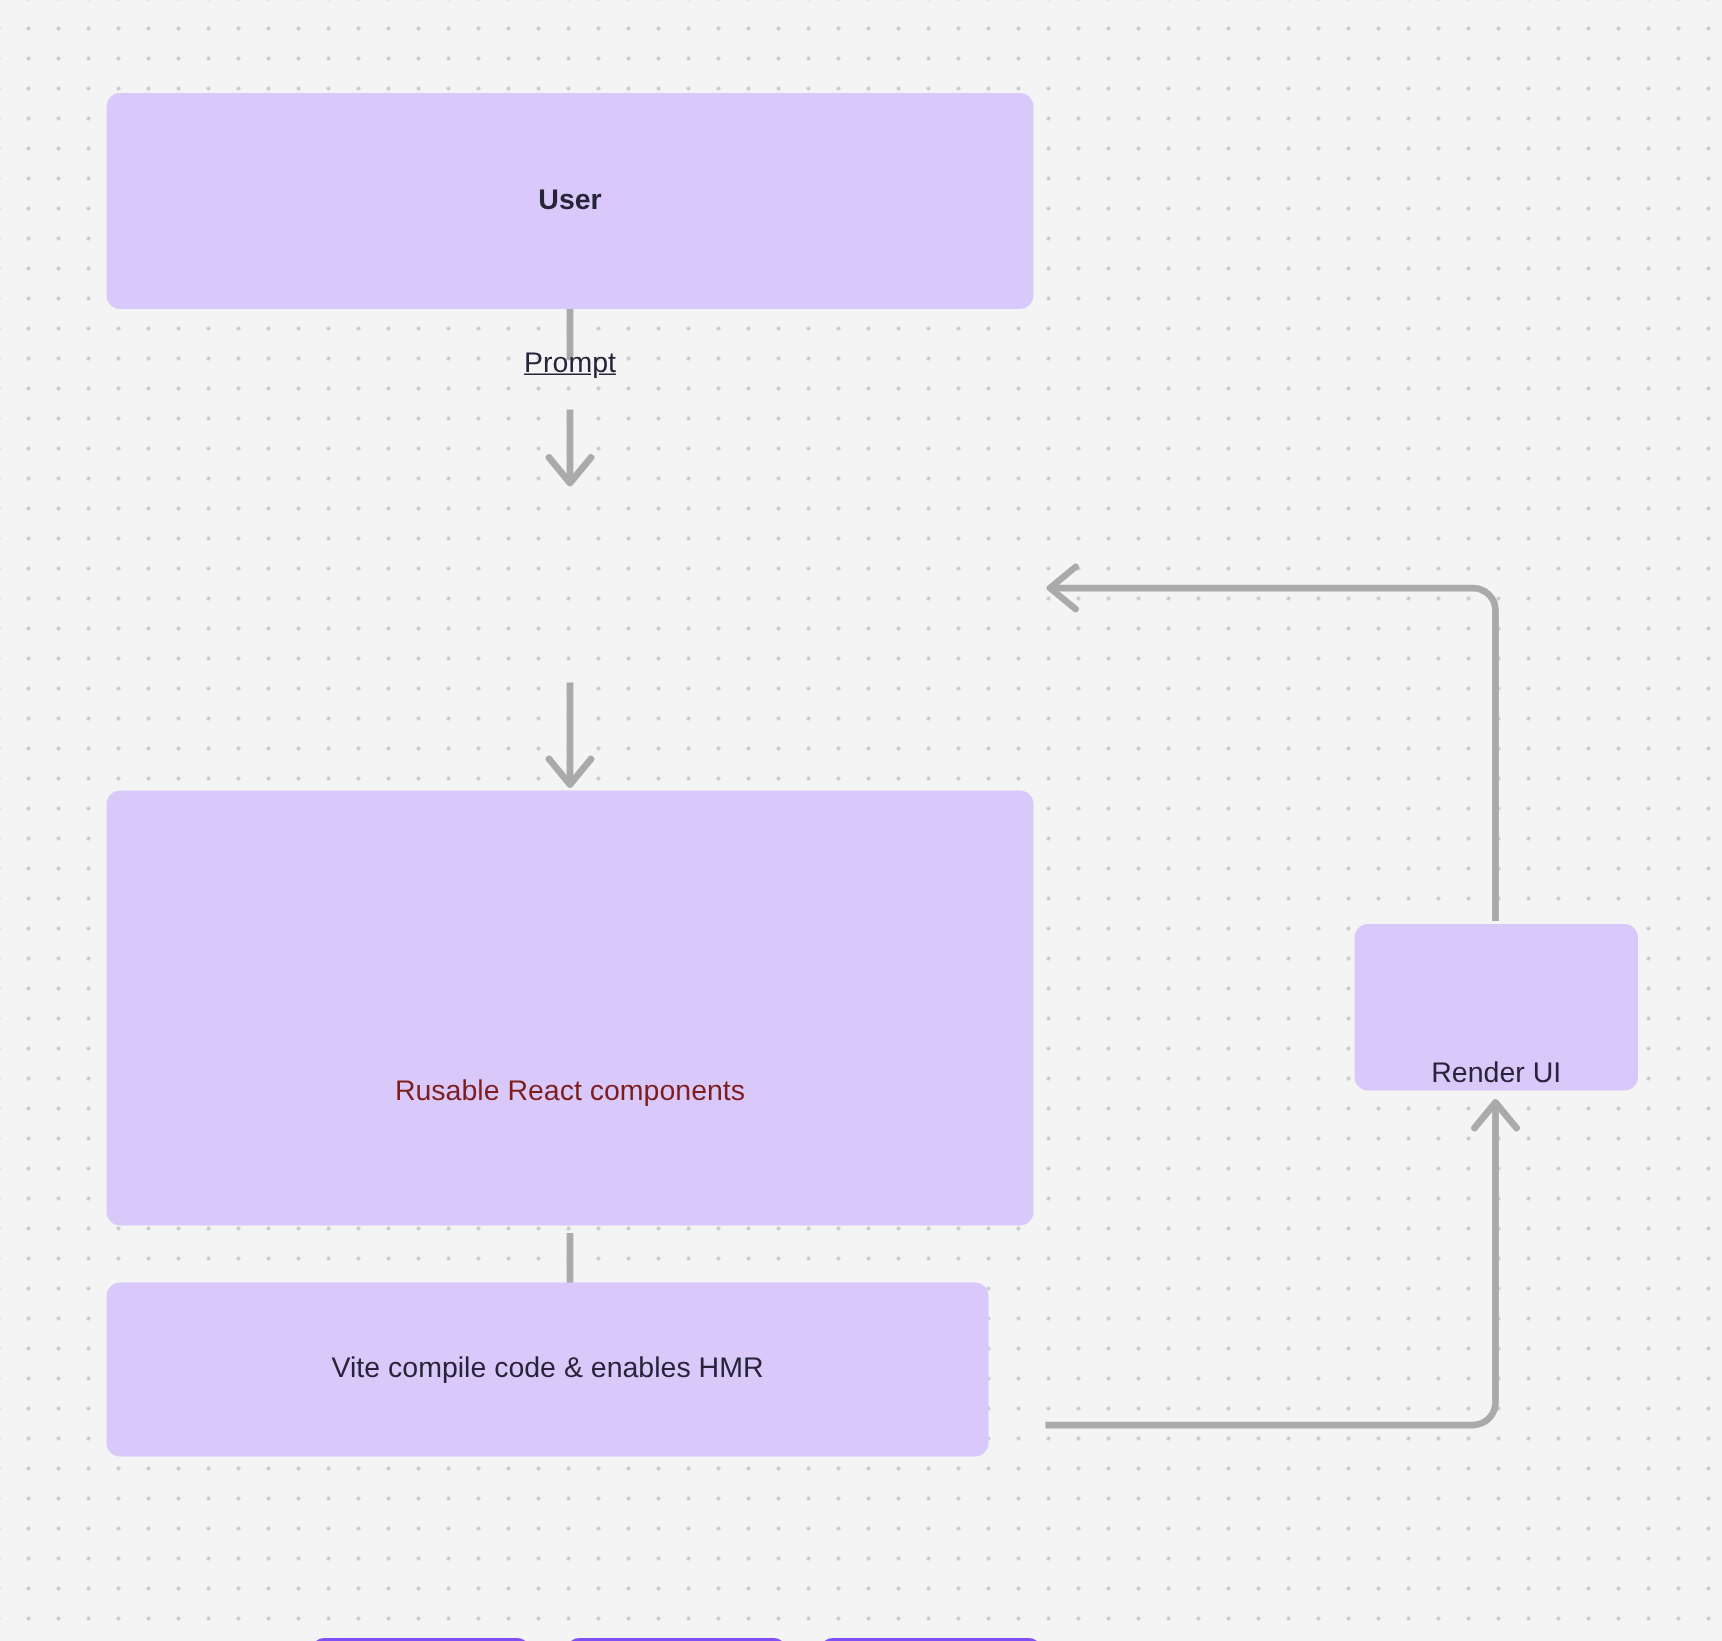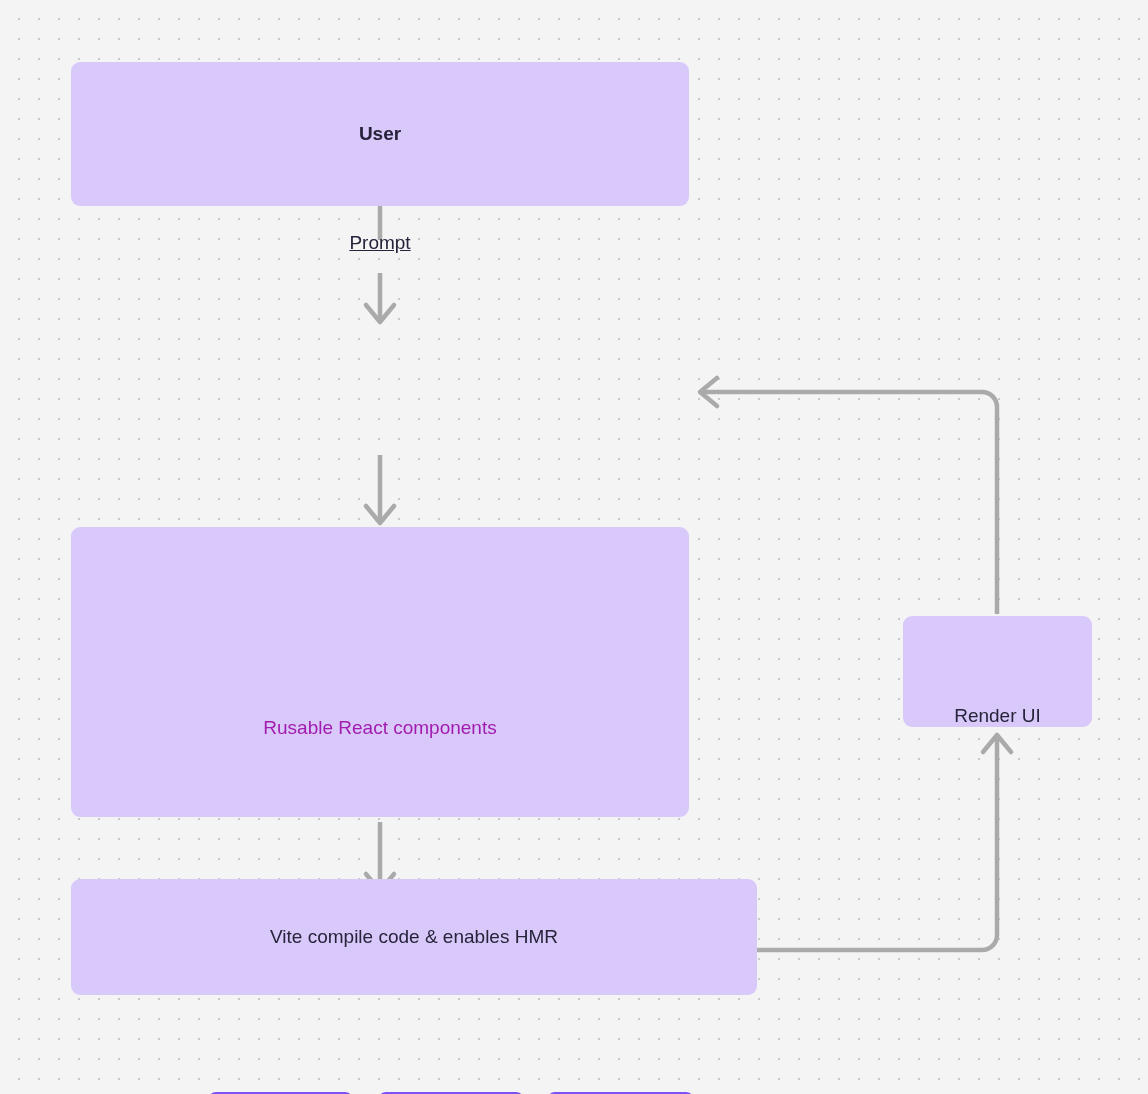--- a/index.html
+++ b/index.html
@@ -40,35 +40,35 @@
     color: #ffffff;
     font-size: 18.5px;
     line-height: 1.48;
     border-radius: 8px;
   }
 
   
   #node-user        { left: 71px;  top: 62px;  width: 618px; height: 144px; font-weight: bold; }
   #node-webapp      { left: 71px;  top: 333px; width: 618px; height: 116px; }
   #node-components  { left: 71px;  top: 527px; width: 618px; height: 290px; }
-  #node-vite        { left: 71px;  top: 879px; width: 686px; height: 116px; align-items: center; }
+  #node-vite        { left: 71px;  top: 855px; width: 588px; height: 116px; align-items: center; }
   #node-renderui    { left: 903px; top: 616px; width: 189px; height: 111px; align-items: flex-end; }
 
   #node-html { left: 137px; top: 565px; width: 145px; height: 107px; }
   #node-css  { left: 307px; top: 565px; width: 146px; height: 107px; }
   #node-js   { left: 476px; top: 565px; width: 147px; height: 107px; }
 
   .components-caption {
     position: absolute;
     left: 0;
     right: 0;
     top: 190px;
     text-align: center;
     font-size: 19px;
-    color: #a21caf;
+    color: #7f1d1d;
   }
 
   .edge-svg {
     position: absolute;
     left: 0;
     top: 0;
     width: 1148px;
     height: 1094px;
     pointer-events: none;
     overflow: visible;

